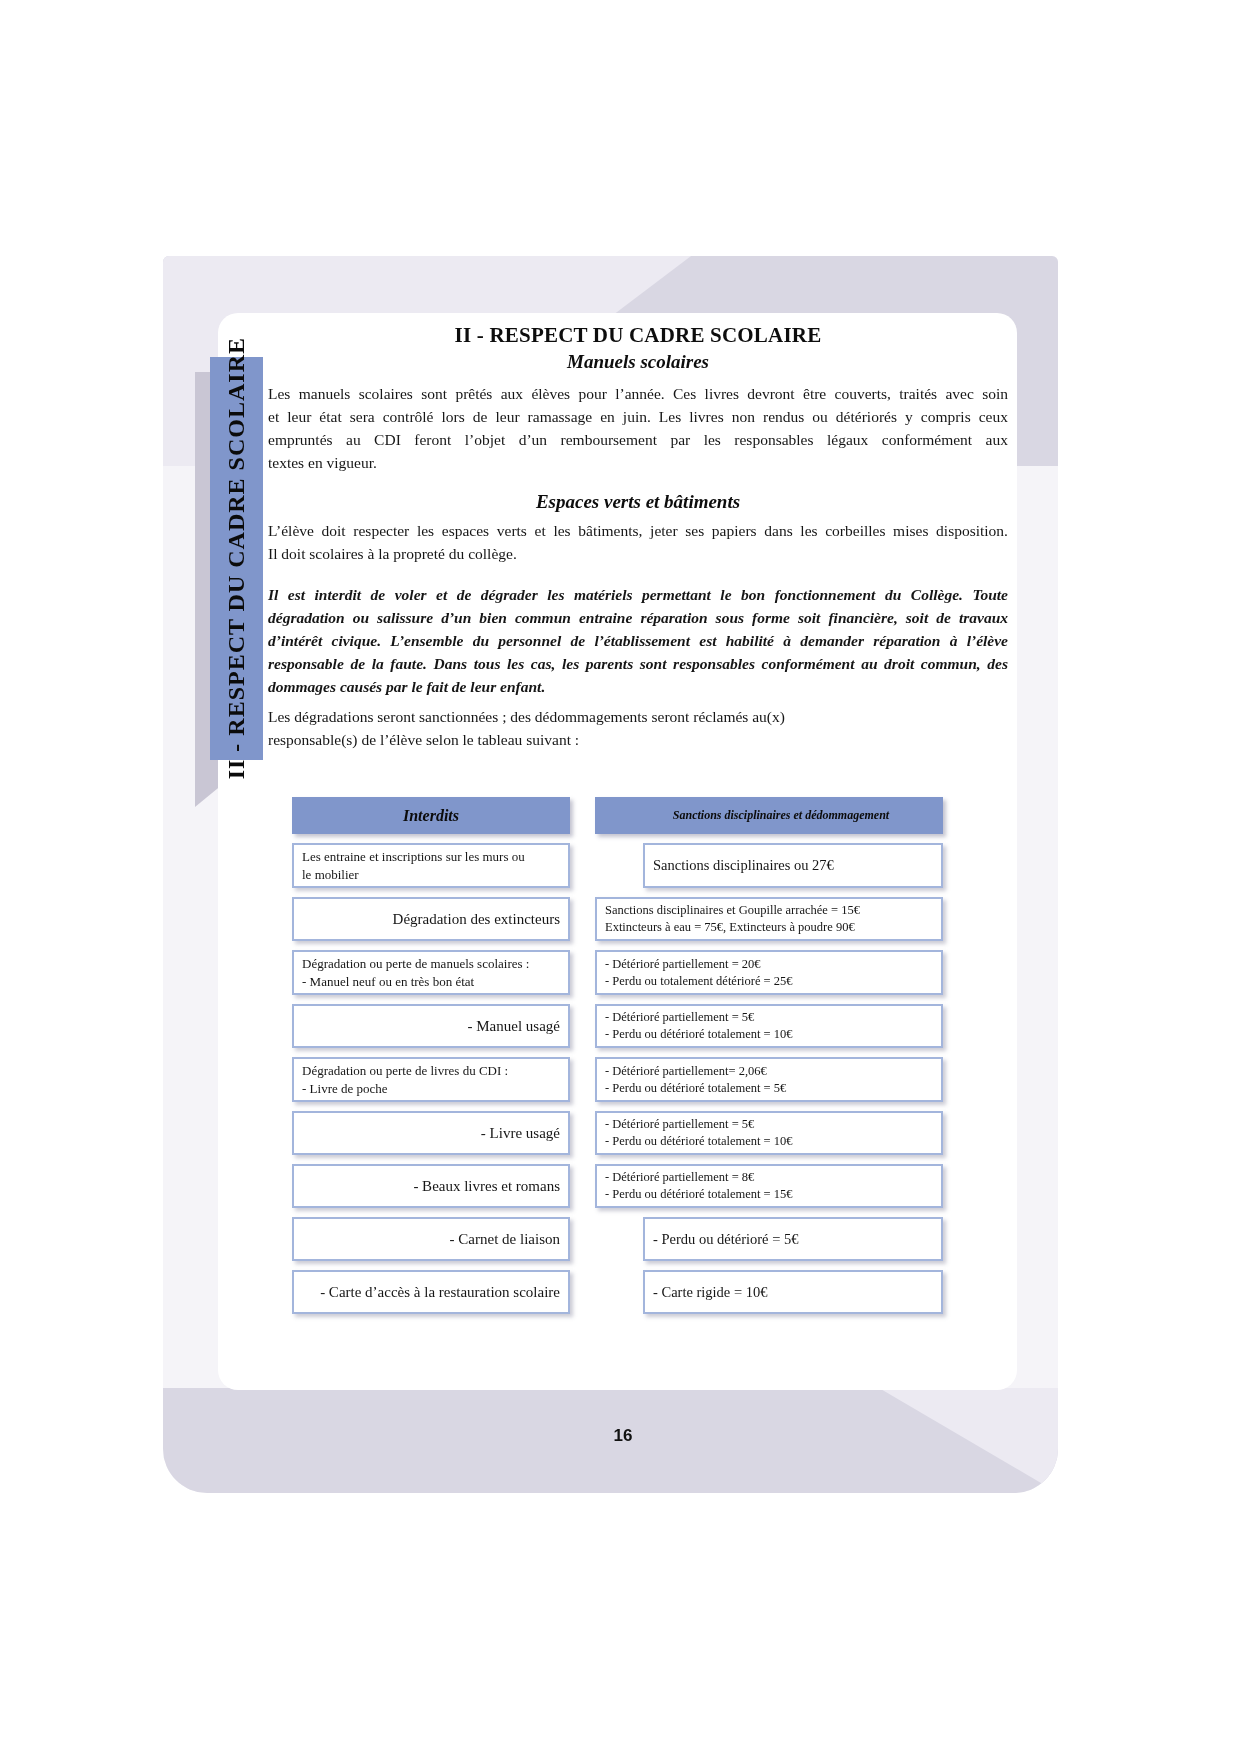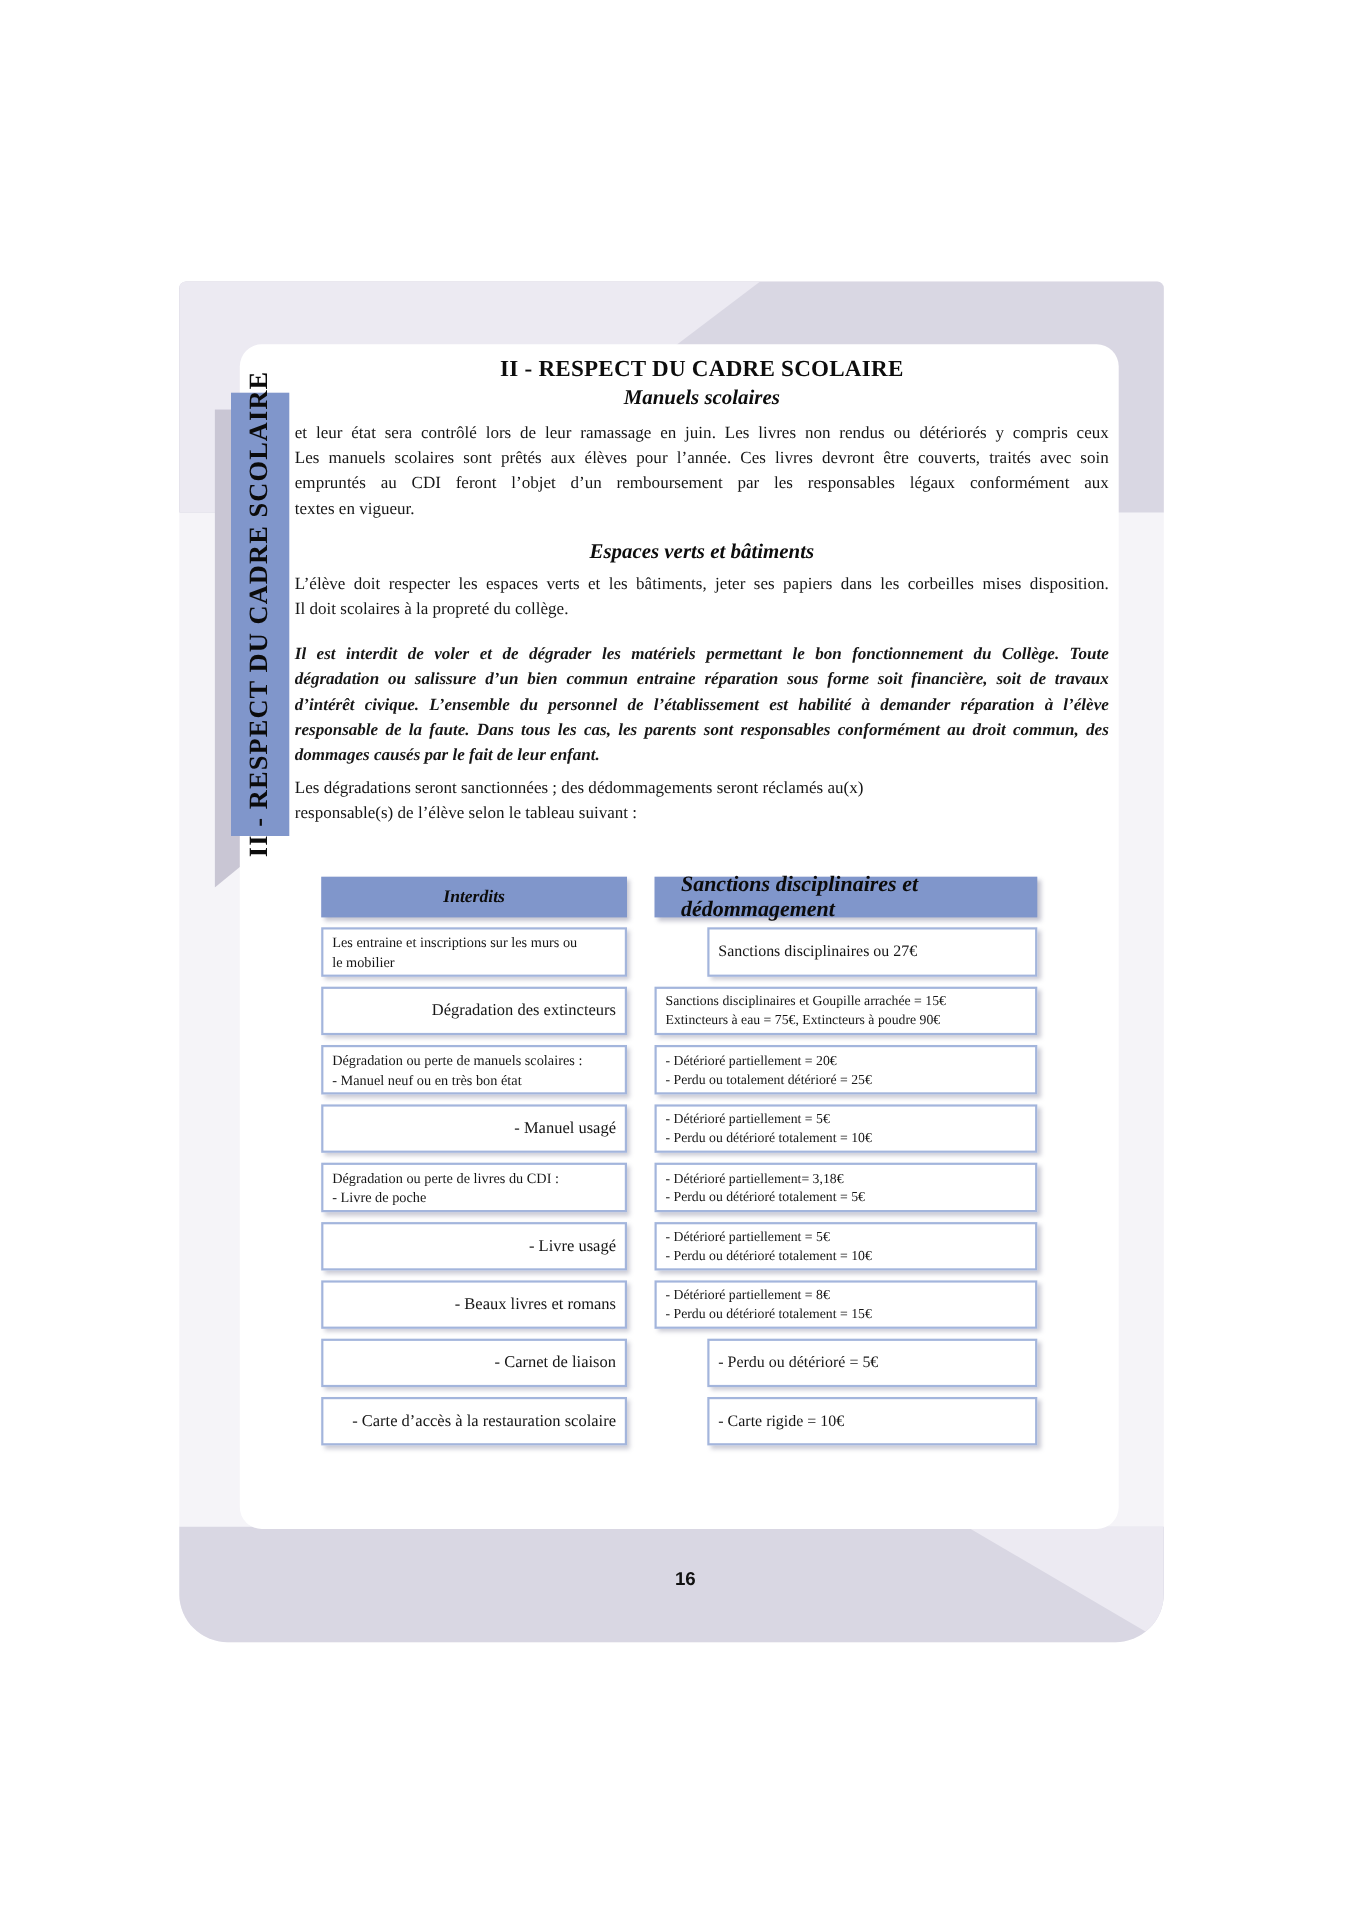--- a/index.html
+++ b/index.html
@@ -35,21 +35,21 @@
   .ln{white-space:nowrap;}
   .jfull{text-align:justify;text-align-last:justify;white-space:normal;}
 
   
   .sanctions-table{display:grid;grid-template-columns:278px 348px;column-gap:25px;row-gap:9px;
                    margin:46px 0 0 24px;}
   .thead{background:#8096cb;display:flex;align-items:center;justify-content:center;
          height:37px;font-weight:bold;font-style:italic;color:#0b0b0b;
          box-shadow:3px 3px 4px rgba(125,125,150,.45);}
   .thead.h-left{font-size:16px;}
-  .thead.h-right{font-size:20px;padding-left:24px;}
+  .thead.h-right{font-size:12px;padding-left:24px;}
   .cell{background:#ffffff;border:2px solid #a3b5dc;box-shadow:3px 3px 4px rgba(125,125,150,.4);
         display:flex;flex-direction:column;justify-content:center;padding:3px 8px;min-height:34px;}
   .cell .ln{white-space:nowrap;overflow:visible;}
   .cell.c-left.single{font-size:15px;line-height:19px;align-items:flex-end;}
   .cell.c-left.multi{font-size:13px;line-height:17.5px;}
   .cell.c-right.single{font-size:14.5px;line-height:19px;margin-left:48px;}
   .cell.c-right.multi{font-size:12.5px;line-height:17px;}
 
   
   .sidebar-shadow{position:absolute;left:195px;top:372px;width:53px;height:435px;background:#c9c6d4;
@@ -74,22 +74,22 @@
 
   <div class="sidebar-shadow"></div>
 
   <div class="card">
     <div class="content">
 
       <h1 class="title">II - RESPECT DU CADRE SCOLAIRE</h1>
 
       <h2 class="subhead m1">Manuels scolaires</h2>
       <div class="para p1 justify">
+          <div class="ln jfull">Les manuels scolaires sont prêtés aux élèves pour l’année. Ces livres devront être couverts, traités avec soin</div>
           <div class="ln jfull">et leur état sera contrôlé lors de leur ramassage en juin. Les livres non rendus ou détériorés y compris ceux</div>
-          <div class="ln jfull">Les manuels scolaires sont prêtés aux élèves pour l’année. Ces livres devront être couverts, traités avec soin</div>
           <div class="ln jfull">empruntés au CDI feront l’objet d’un remboursement par les responsables légaux conformément aux</div>
           <div class="ln">textes en vigueur.</div>
         </div>
 
       <h2 class="subhead m2">Espaces verts et bâtiments</h2>
       <div class="para p2 justify">
           <div class="ln jfull">L’élève doit respecter les espaces verts et les bâtiments, jeter ses papiers dans les corbeilles mises disposition.</div>
           <div class="ln">Il doit scolaires à la propreté du collège.</div>
         </div>
 
@@ -137,21 +137,21 @@
           </div>
           <div class="cell c-right multi">
             <div class="ln">- Détérioré partiellement = 5€</div>
             <div class="ln">- Perdu ou détérioré totalement = 10€</div>
           </div>
           <div class="cell c-left multi">
             <div class="ln">Dégradation ou perte de livres du CDI :</div>
             <div class="ln">- Livre de poche</div>
           </div>
           <div class="cell c-right multi">
-            <div class="ln">- Détérioré partiellement= 3,18€</div>
+            <div class="ln">- Détérioré partiellement= 2,06€</div>
             <div class="ln">- Perdu ou détérioré totalement = 5€</div>
           </div>
           <div class="cell c-left single">
             <div class="ln">- Livre usagé</div>
           </div>
           <div class="cell c-right multi">
             <div class="ln">- Détérioré partiellement = 5€</div>
             <div class="ln">- Perdu ou détérioré totalement = 10€</div>
           </div>
           <div class="cell c-left single">

